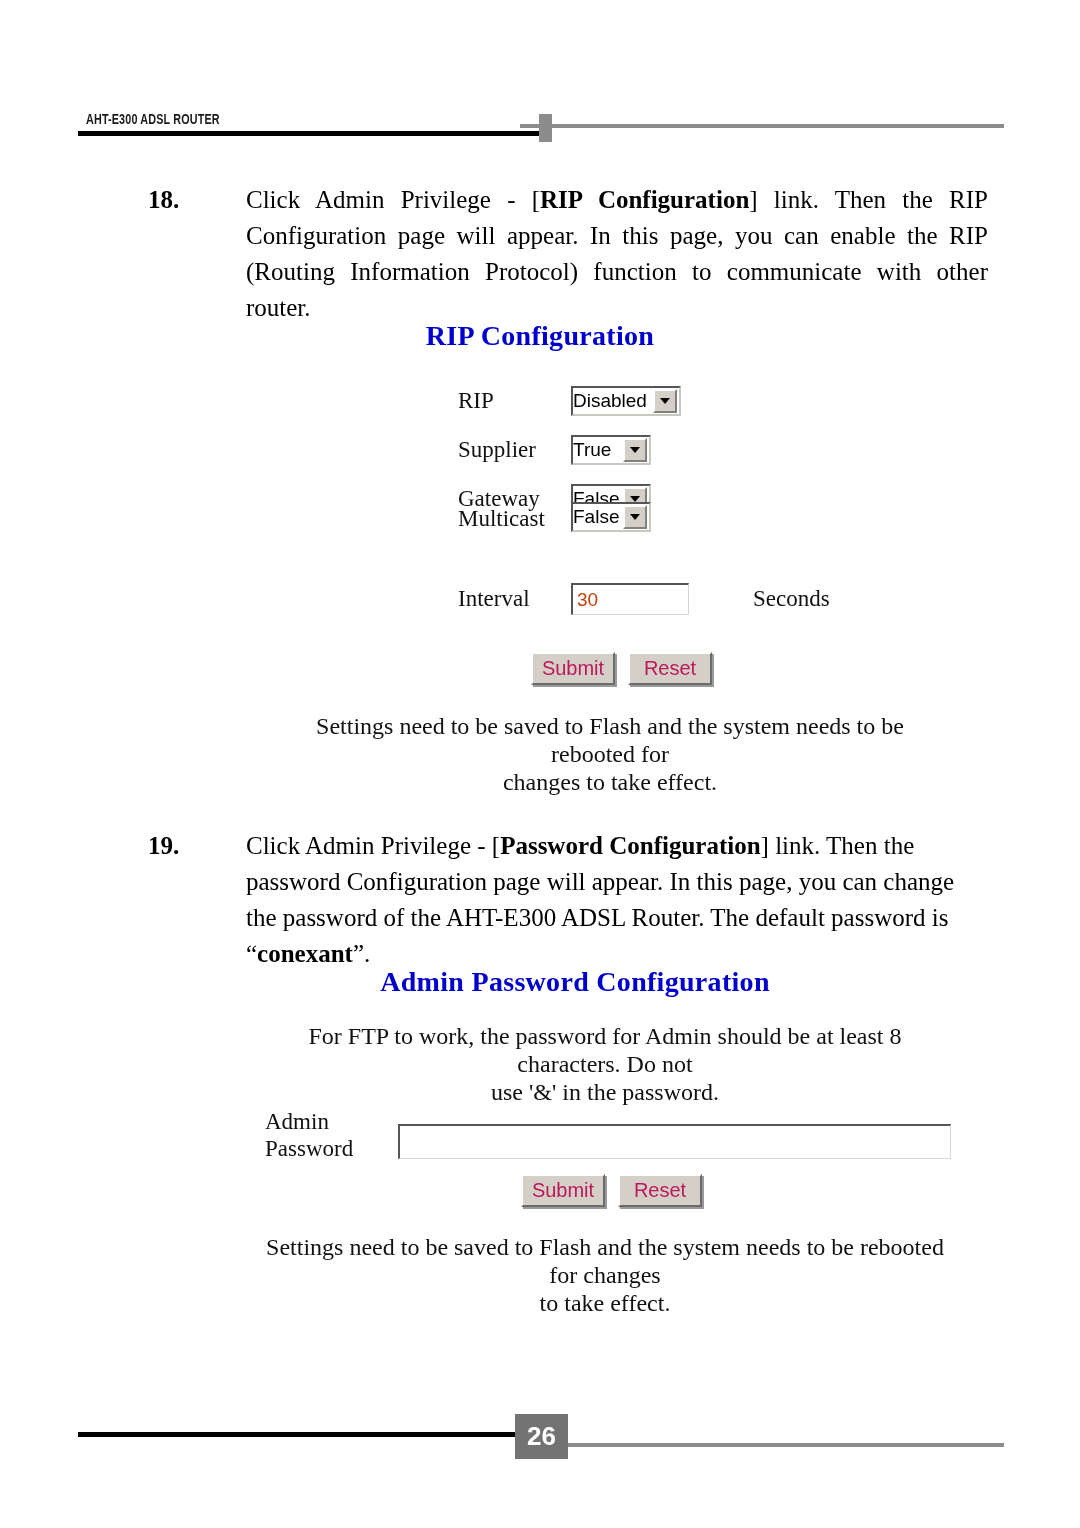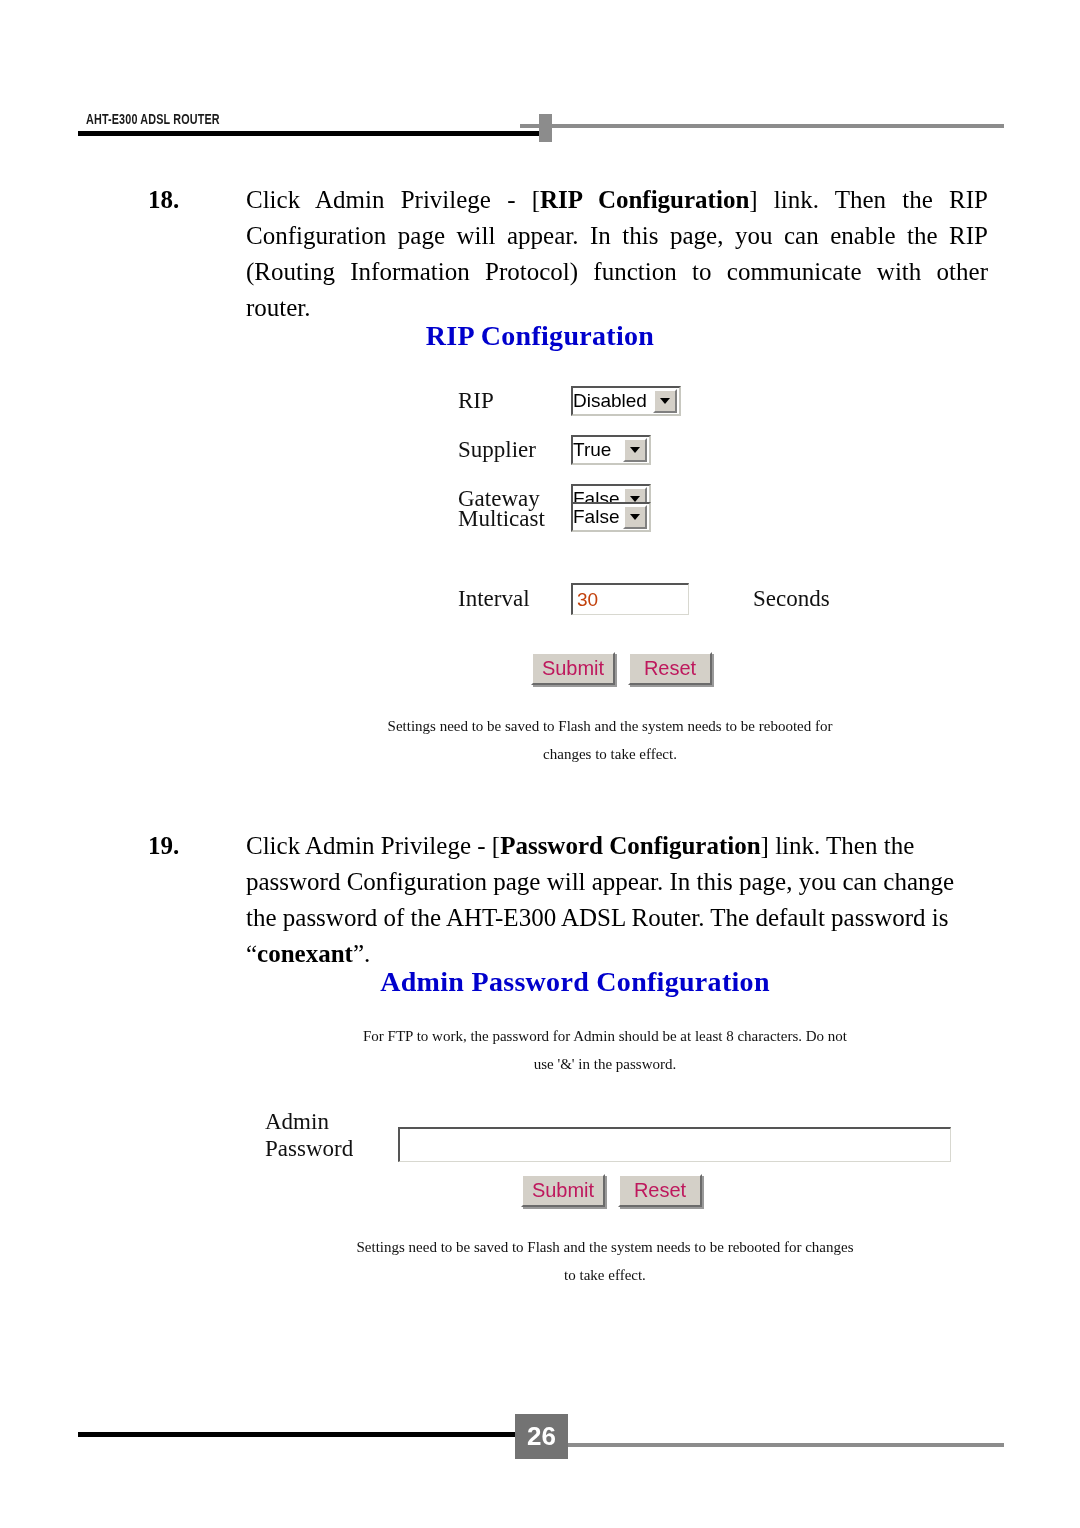--- a/index.html
+++ b/index.html
@@ -81,21 +81,21 @@
     width: 1080px;
     text-align: center;
     color: #0000cc;
     font-weight: bold;
     font-size: 28px;
     letter-spacing: 0.3px;
   }
   .shot-note {
     position: absolute;
     text-align: center;
-    font-size: 15px;
+    font-size: 24px;
     line-height: 28px;
     color: #111111;
   }
 
   
   .form-row {
     position: absolute;
     display: flex;
     align-items: center;
     gap: 16px;
@@ -282,21 +282,21 @@
 
 <div id="password-screenshot">
 
   <div class="shot-heading" style="left:0; top:966px;padding-left:35px;">Admin Password Configuration</div>
 
   <div class="shot-note" style="left:255px; top:1022px; width:700px;">
     <div>For FTP to work, the password for Admin should be at least 8 characters. Do not</div>
     <div>use '&amp;' in the password.</div>
   </div>
 
-  <div class="form-row" style="left:265px; top:1108px; align-items:flex-end;font-family:Liberation Serif, serif;">
+  <div class="form-row" style="left:265px; top:1108px; align-items:center;font-family:Liberation Serif, serif;">
     <div class="form-label" style="width:117px; line-height:27px;">
       <div>Admin</div>
       <div>Password</div>
     </div>
     <div class="w-input" style="width:553px; height:35px; margin-top:12px;"></div>
   </div>
 
   <div class="btn-row" style="left:521px; top:1174px;">
     <div class="w-btn">Submit</div>
     <div class="w-btn">Reset</div>

